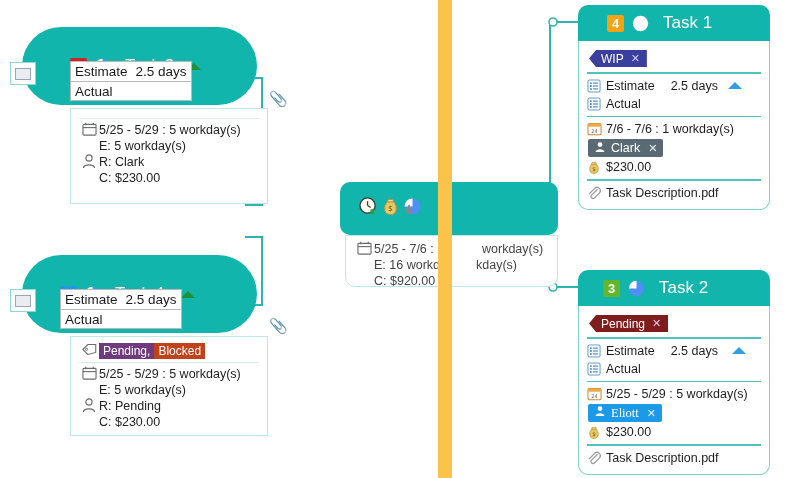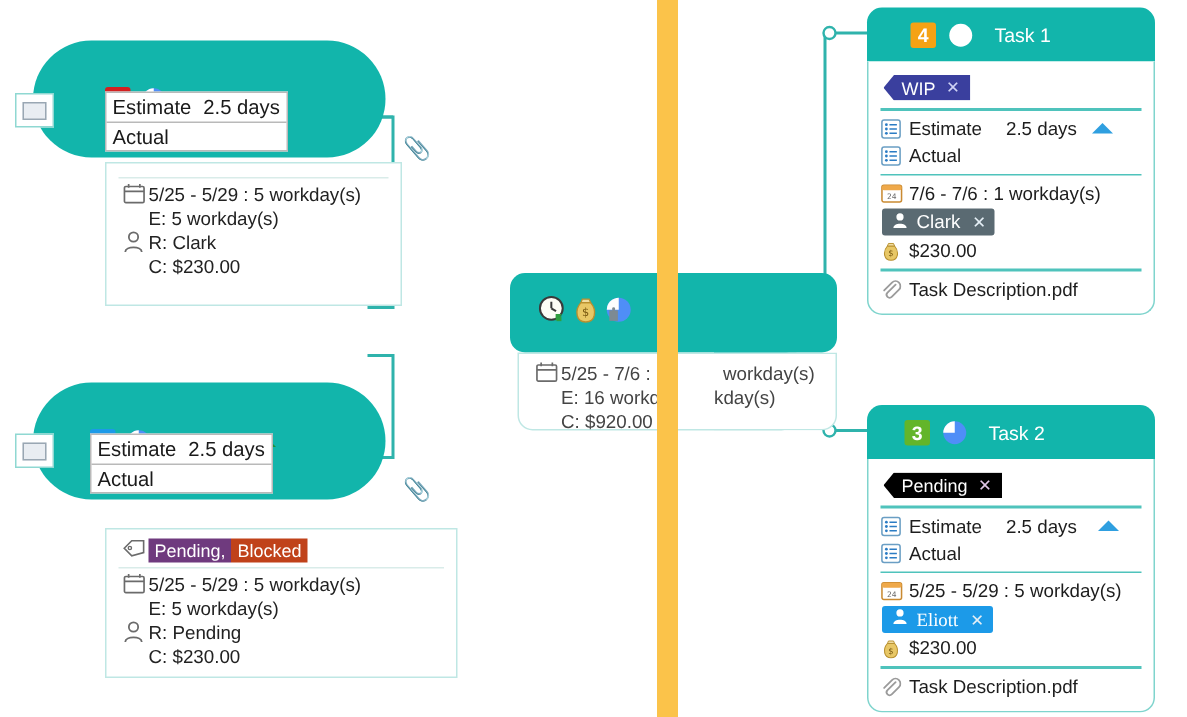--- a/index.html
+++ b/index.html
@@ -48,21 +48,21 @@
     width:17px;height:17px;line-height:17px;
     border-radius:2px;
     font-family:"Liberation Sans", sans-serif;
   }
   .badge.red{background:#d32020;}
   .badge.blue{background:#1c9ae8;}
   .badge.green{background:#63b52a;}
   .badge.orange{background:#f5a214;}
 
   .node-title{
-    font-size:13px;color:#ffffff;white-space:nowrap;
+    font-size:17px;color:#ffffff;white-space:nowrap;
   }
 
   .tri-up{
     width:0;height:0;border-left:7px solid transparent;
     border-right:7px solid transparent;border-bottom:7px solid #1f8f3b;
   }
   .tri-up.blue{border-bottom-color:#2f9fe0;}
 
   
   .est-table{
@@ -109,21 +109,21 @@
     padding:6px 8px 7px 8px;
     font-size:12.5px;color:#1d1d1d;
   }
   .chip{
     display:inline-flex;align-items:center;
     color:#ffffff;font-size:12px;height:17px;
     padding:0 7px 0 12px;position:relative;
     clip-path:polygon(7px 0,100% 0,100% 100%,7px 100%,0 50%);
   }
   .chip.wip{background:#3a3f9e;}
-  .chip.pending{background:#000000;}
+  .chip.pending{background:#7f1d1d;}
   .chip .x{margin-left:7px;color:#cfd3f5;font-size:11px;}
   .chip.pending .x{color:#e0c6e6;}
 
   .rrow{display:flex;align-items:center;height:18px;white-space:nowrap;}
   .rrow .ricon{width:19px;flex:0 0 19px;display:flex;align-items:center;}
   .rsep{height:1.5px;background:#4fc3bc;margin:3px 0;}
 
   .person-chip{
     display:inline-flex;align-items:center;gap:5px;
     color:#ffffff;font-size:12.5px;height:18px;padding:0 6px;border-radius:2px;
@@ -254,21 +254,21 @@
         <span></span>
       </div>
     </div>
   </div>
 
   <div class="win-icon" style="left:10px;top:289px;">
     <span class="inner"></span>
   </div>
   <span class="clip" style="left:269px;top:317px;">📎</span>
 
-  <div class="detail-card" style="left:70px;top:352px;width:235px;height:100px;">
+  <div class="detail-card" style="left:70px;top:336px;width:198px;height:100px;">
     <div class="dc-line">
       <span class="dc-icon">
         <svg width="15" height="13" viewBox="0 0 18 15">
             <path d="M1 7.5 L7 1.5 L16.5 1.5 L16.5 11 L7 13.5 Z" fill="none" stroke="#6b6b6b" stroke-width="1.3"></path>
             <circle cx="5.5" cy="7.3" r="1.3" fill="none" stroke="#6b6b6b" stroke-width="1.1"></circle>
           </svg>
       </span>
       <span class="tag pending">Pending,</span>
       <span class="tag blocked">Blocked</span>
     </div>

